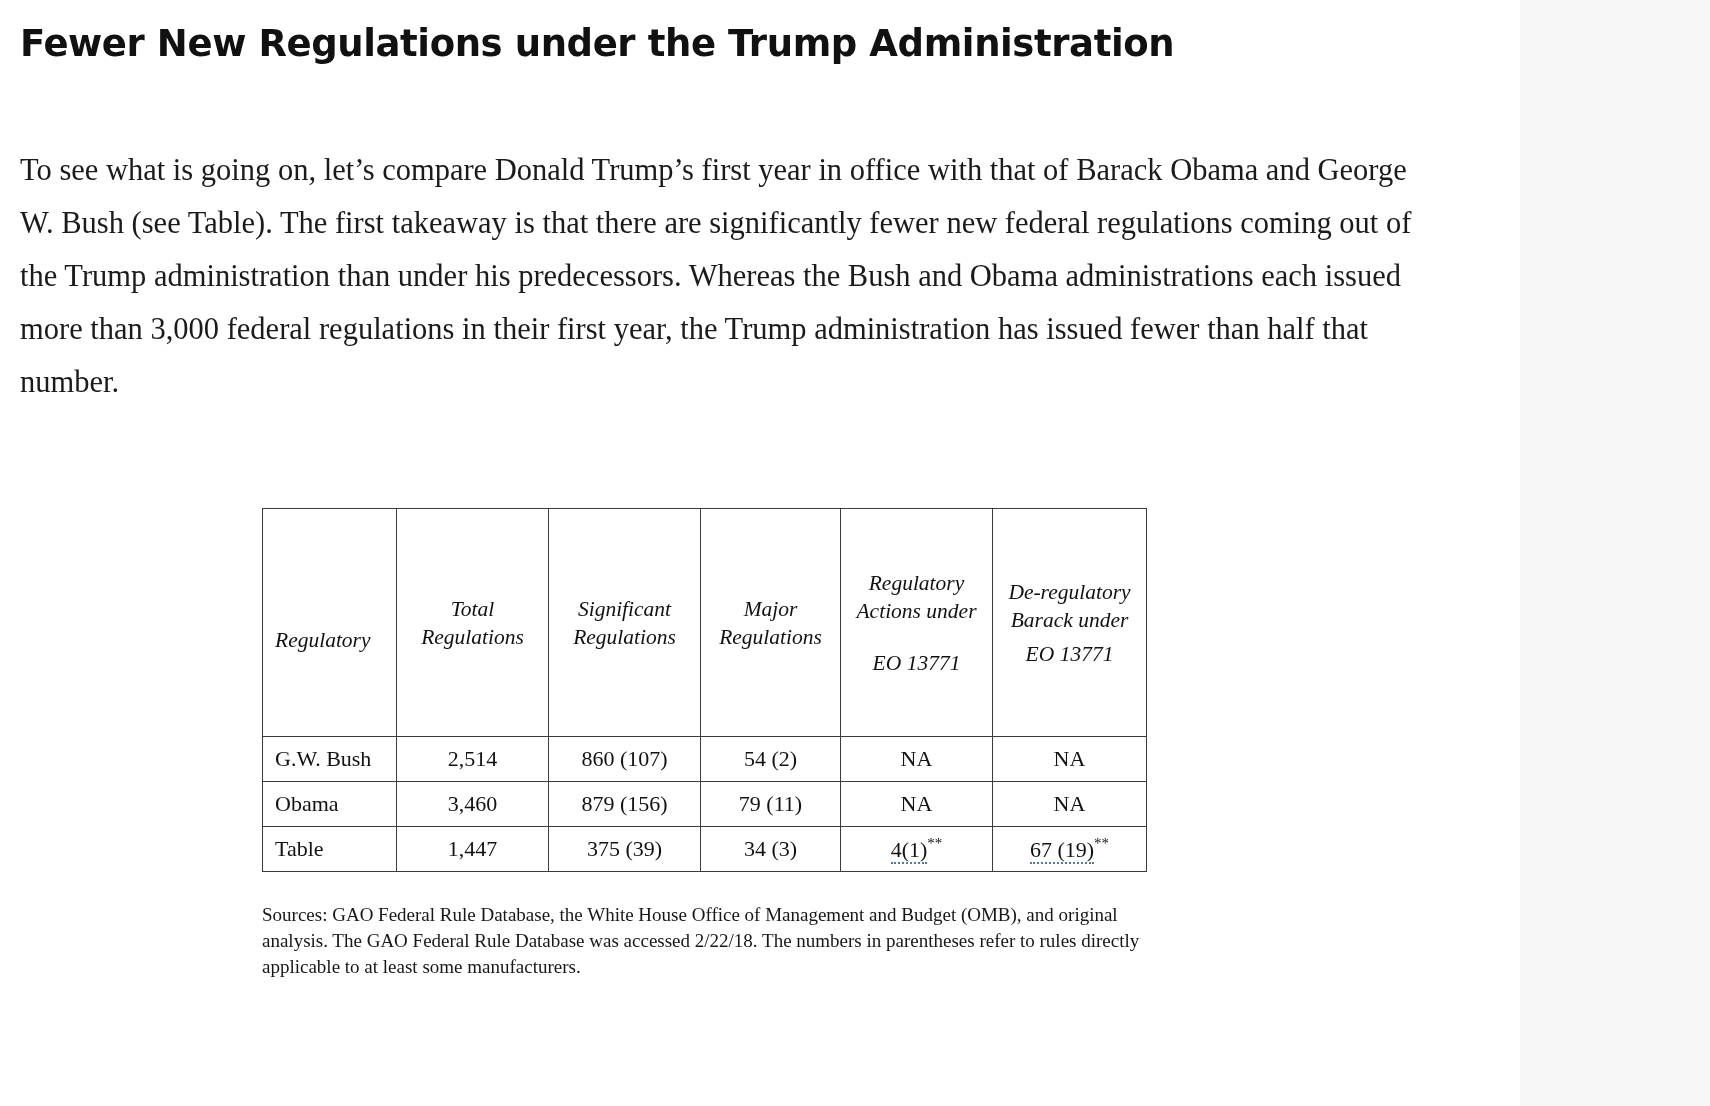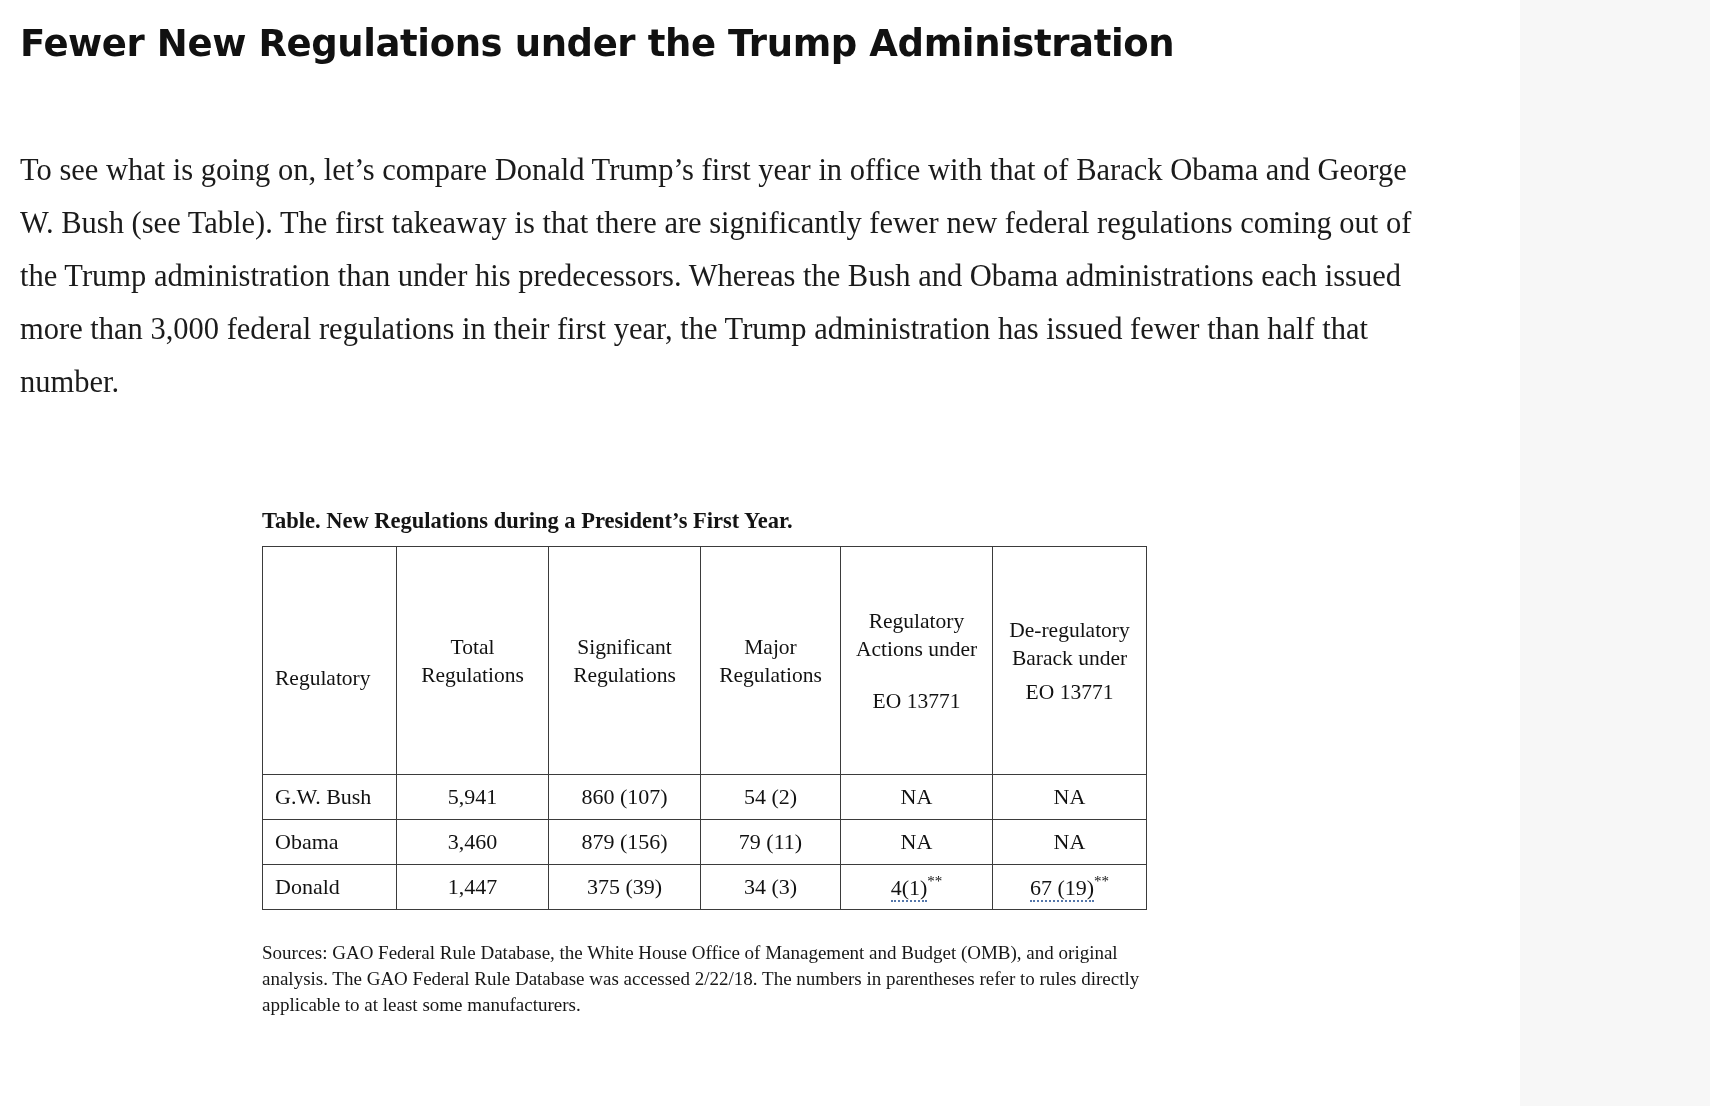--- a/index.html
+++ b/index.html
@@ -79,20 +79,21 @@
   }
   table.reg-table th,
   table.reg-table td {
     border: 1.5px solid #3b3b3b;
     font-family: "Liberation Serif", serif;
     color: #121212;
   }
   table.reg-table thead th {
     height: 228px;
     vertical-align: middle;
+    font-style: italic;
     font-weight: normal;
     font-size: 21.5px;
     line-height: 28px;
     text-align: center;
     padding: 12px 6px;
     box-sizing: border-box;
   }
   table.reg-table thead th.col-president {
     text-align: left;
     padding-left: 12px;
@@ -143,21 +144,20 @@
 <div class="page">
 
   <div class="content">
 
     <h1 class="article-title">Fewer New Regulations under the Trump Administration</h1>
 
     <p class="body-paragraph">To see what is going on, let’s compare Donald Trump’s first year in office with that of Barack Obama and George W. Bush (see Table). The first takeaway is that there are significantly fewer new federal regulations coming out of the Trump administration than under his predecessors. Whereas the Bush and Obama administrations each issued more than 3,000 federal regulations in their first year, the Trump administration has issued fewer than half that number.</p>
 
     <div class="table-block">
 
-      <div class="table-caption">Table. New Regulations during a President’s First Year.</div>
 
       <table class="reg-table">
         <colgroup>
           <col style="width:134px">
           <col style="width:152px">
           <col style="width:152px">
           <col style="width:140px">
           <col style="width:152px">
           <col style="width:154px">
         </colgroup>
@@ -175,36 +175,36 @@
             </th>
             <th>
               <span>De-regulatory Barack under</span>
               <span class="eo-line-tight">EO 13771</span>
             </th>
           </tr>
         </thead>
         <tbody>
           <tr>
             <td class="row-label">G.W. Bush</td>
-            <td>5,941</td>
+            <td>2,514</td>
             <td>860 (107)</td>
             <td>54 (2)</td>
             <td>NA</td>
             <td>NA</td>
           </tr>
           <tr>
             <td class="row-label">Obama</td>
             <td>3,460</td>
             <td>879 (156)</td>
             <td>79 (11)</td>
             <td>NA</td>
             <td>NA</td>
           </tr>
           <tr>
-            <td class="row-label">Donald</td>
+            <td class="row-label">Table</td>
             <td>1,447</td>
             <td>375 (39)</td>
             <td>34 (3)</td>
             <td><span class="squiggle">4(1)</span><span class="sup">**</span></td>
             <td><span class="squiggle">67 (19)</span><span class="sup">**</span></td>
           </tr>
         </tbody>
       </table>
 
       <div class="sources">Sources:  GAO Federal Rule Database, the White House Office of Management and Budget (OMB), and original analysis.  The GAO Federal Rule Database was accessed 2/22/18. The numbers in parentheses refer to rules directly applicable to at least some manufacturers.</div>

